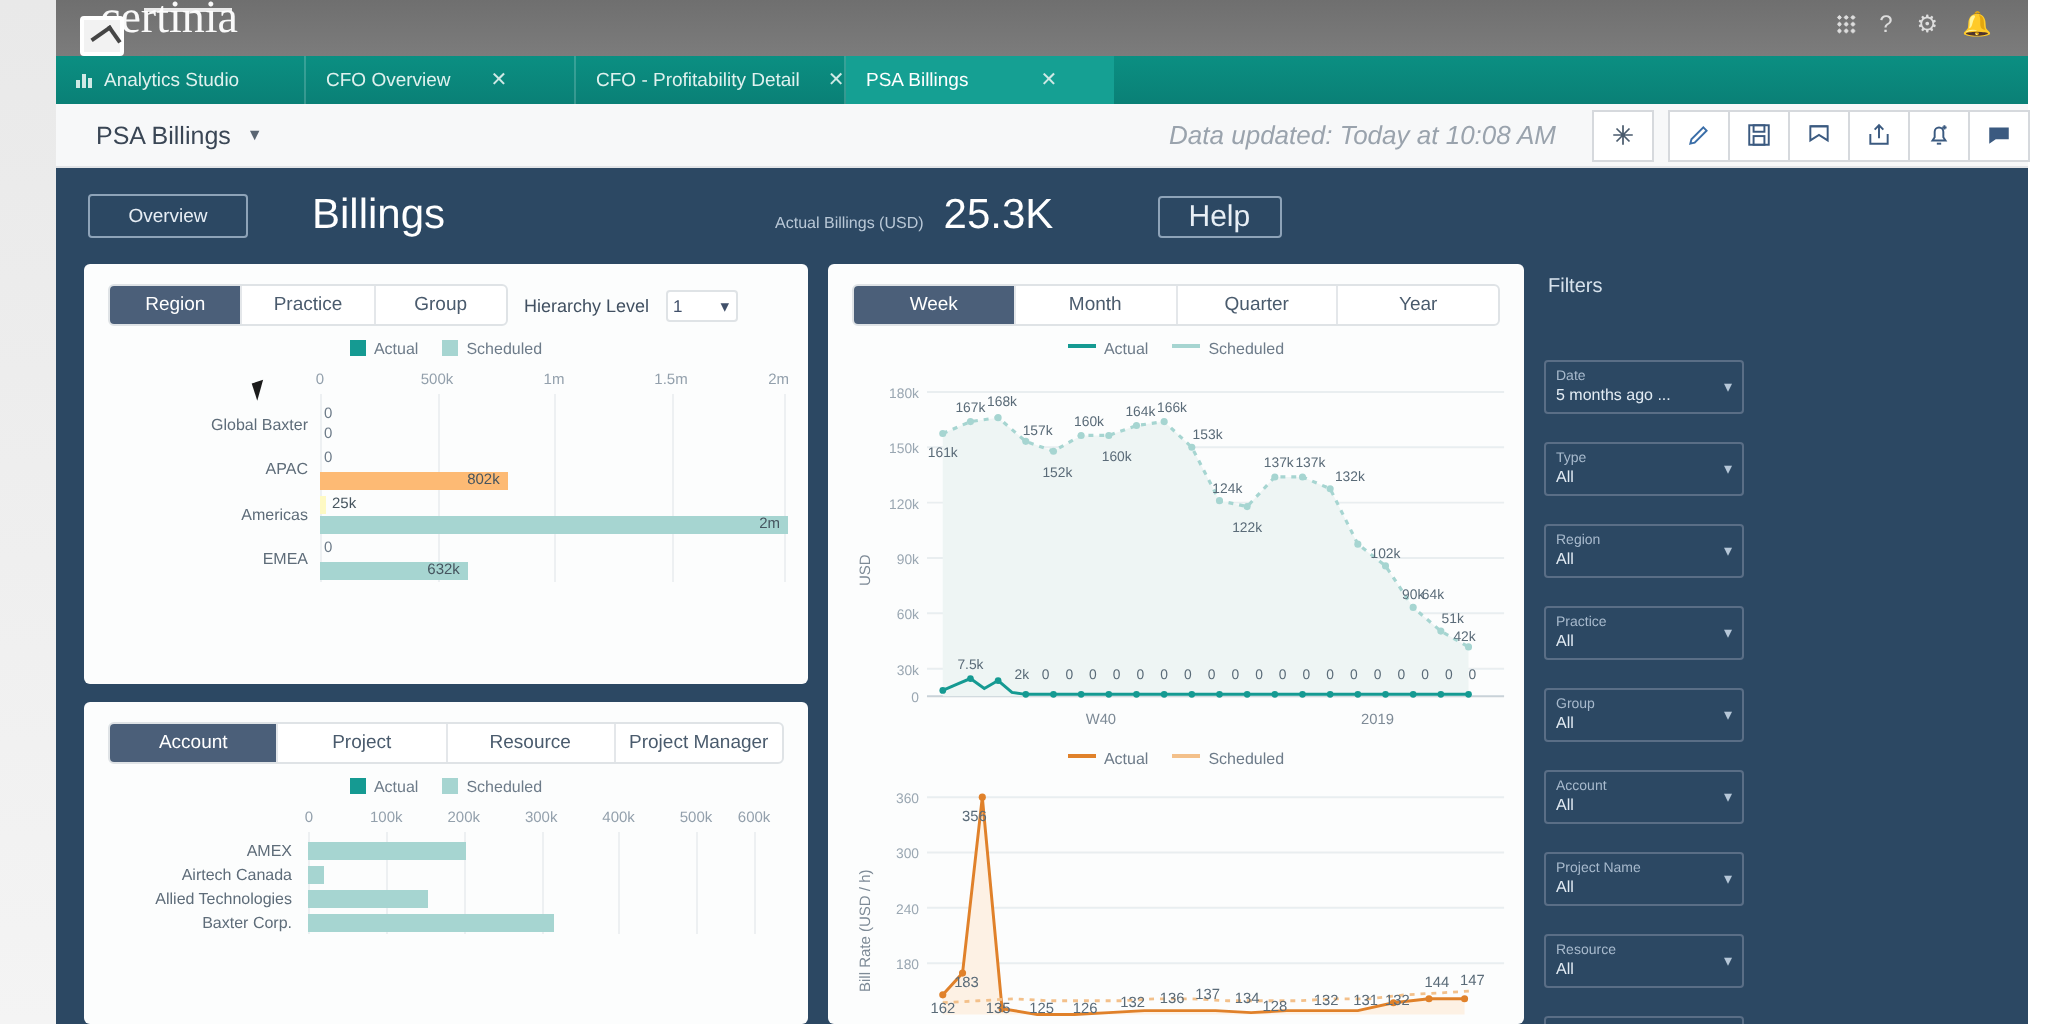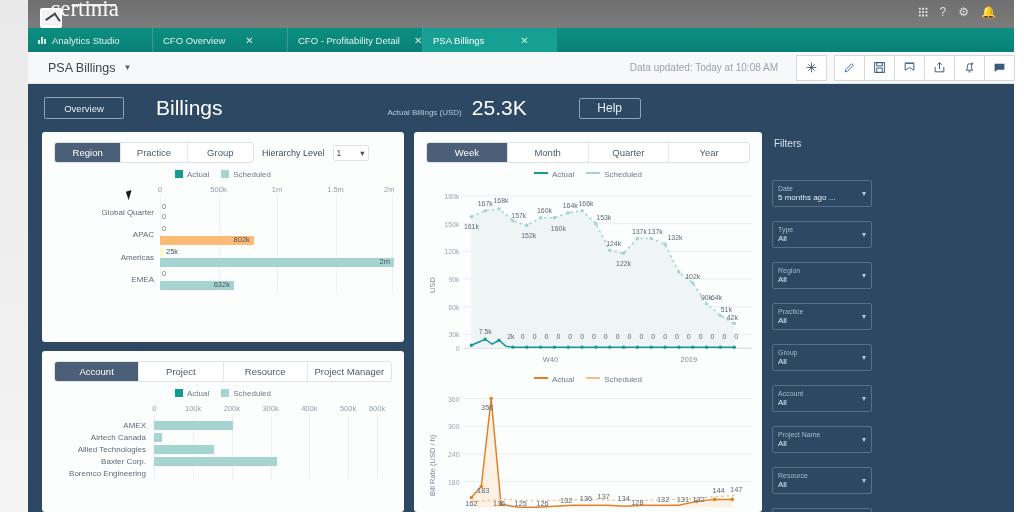--- a/index.html
+++ b/index.html
@@ -52,37 +52,37 @@
   .mini-chart-icon i:nth-child(1){ left:0; height:4px; }
   .mini-chart-icon i:nth-child(2){ left:3px; height:7px; }
   .mini-chart-icon i:nth-child(3){ left:6px; height:5px; }
 
   
   .toolbar { position:absolute; left:28px; top:52px; right:10px; height:32px;
              background:#f7f8f9; border-bottom:1px solid #e2e4e7; display:flex; align-items:center; }
   .tb-title { margin-left:20px; font-size:12.5px; color:#3a4655; }
   .tb-caret { margin-left:8px; font-size:8px; color:#5a6572; }
   .tb-right { margin-left:auto; display:flex; align-items:center; height:32px; }
-  .tb-updated { font-size:10px; color:#9aa3ad; margin-right:10px; white-space:nowrap; }
+  .tb-updated { font-size:13px; color:#9aa3ad; margin-right:10px; white-space:nowrap;font-style:italic; }
   .tb-btn { width:31px; height:26px; border:1px solid #d6d9dd; background:#fff;
             display:flex; align-items:center; justify-content:center; margin-right:-1px; }
   .tb-btn.gap { margin-left:8px; }
   .tb-btn svg { width:13px; height:13px; }
 
   
   .dash { position:absolute; left:28px; top:84px; right:10px; bottom:0; background:#2c4863; }
   .dash-head { height:48px; display:flex; align-items:center; padding:16px 16px; }
   .ov-btn { width:80px; height:22px; border:1px solid #8ea3b8; border-radius:2px;
             color:#e7eef5; font-size:9.5px; display:flex; align-items:center; justify-content:center; }
   .dash-title { margin-left:32px; font-size:21px; color:#ffffff; font-weight:400; }
   .kpi { display:flex; align-items:baseline; gap:10px; }
   .kpi-label { font-size:8px; color:#b9c8d7; }
   .kpi-value { font-size:21px; color:#ffffff; font-weight:400; }
   .help-btn { width:62px; height:21px; border:1px solid #8ea3b8; border-radius:2px;
-              color:#e7eef5; font-size:12px; display:flex; align-items:center; justify-content:center; }
+              color:#e7eef5; font-size:15px; display:flex; align-items:center; justify-content:center; }
 
   .dash-body { position:absolute; left:0; right:0; top:48px; bottom:0; display:flex; padding:0 14px 0 14px; gap:10px; }
   .col { display:flex; flex-direction:column; gap:9px; }
   .col-left { width:362px; }
   .col-mid { width:348px; }
   .col-right { width:100px; }
 
   .card { background:#fcfdfd; border-radius:3px; position:relative; overflow:hidden; }
   .card-a { height:210px; }
   .card-b { flex:1 1 auto; }
@@ -291,21 +291,21 @@
             <div class="bc-grid">
               <i class="bc-gl" style="left:0%"></i>
                 <i class="bc-gl" style="left:25%"></i>
               <i class="bc-gl" style="left:50%"></i>
                 <i class="bc-gl" style="left:75%"></i>
                 <i class="bc-gl" style="left:99%"></i>
             </div>
             <div class="bc-rows" style="padding-top:4px">
 
               <div class="bc-row">
-                <div class="bc-cat">Global Quarter</div>
+                <div class="bc-cat">Global Baxter</div>
                 <div class="bc-bars">
                   <div class="bar zero" style="width:0">
                       <span>0</span>
                     </div>
                   <div class="bar zero" style="width:0">
                       <span>0</span>
                     </div>
                 </div>
               </div>
 
@@ -397,26 +397,20 @@
               <div class="bc-row">
                 <div class="bc-cat">Allied Technologies</div>
                 <div class="bc-bars">
                     <div class="bar" style="width:24.5%;background:#a6d5d1;margin-left:1%"></div>
                   </div>
               </div>
               <div class="bc-row">
                 <div class="bc-cat">Baxter Corp.</div>
                 <div class="bc-bars">
                     <div class="bar" style="width:50.5%;background:#a6d5d1;margin-left:1%"></div>
-                  </div>
-              </div>
-              <div class="bc-row">
-                <div class="bc-cat">Boremco Engineering</div>
-                <div class="bc-bars">
-                    <div class="bar" style="width:0;background:#a6d5d1"></div>
                   </div>
               </div>
             </div>
           </div>
         </div>
       </div>
 
       <div class="col col-mid">
         <div class="card card-full">
           <div class="seg">

